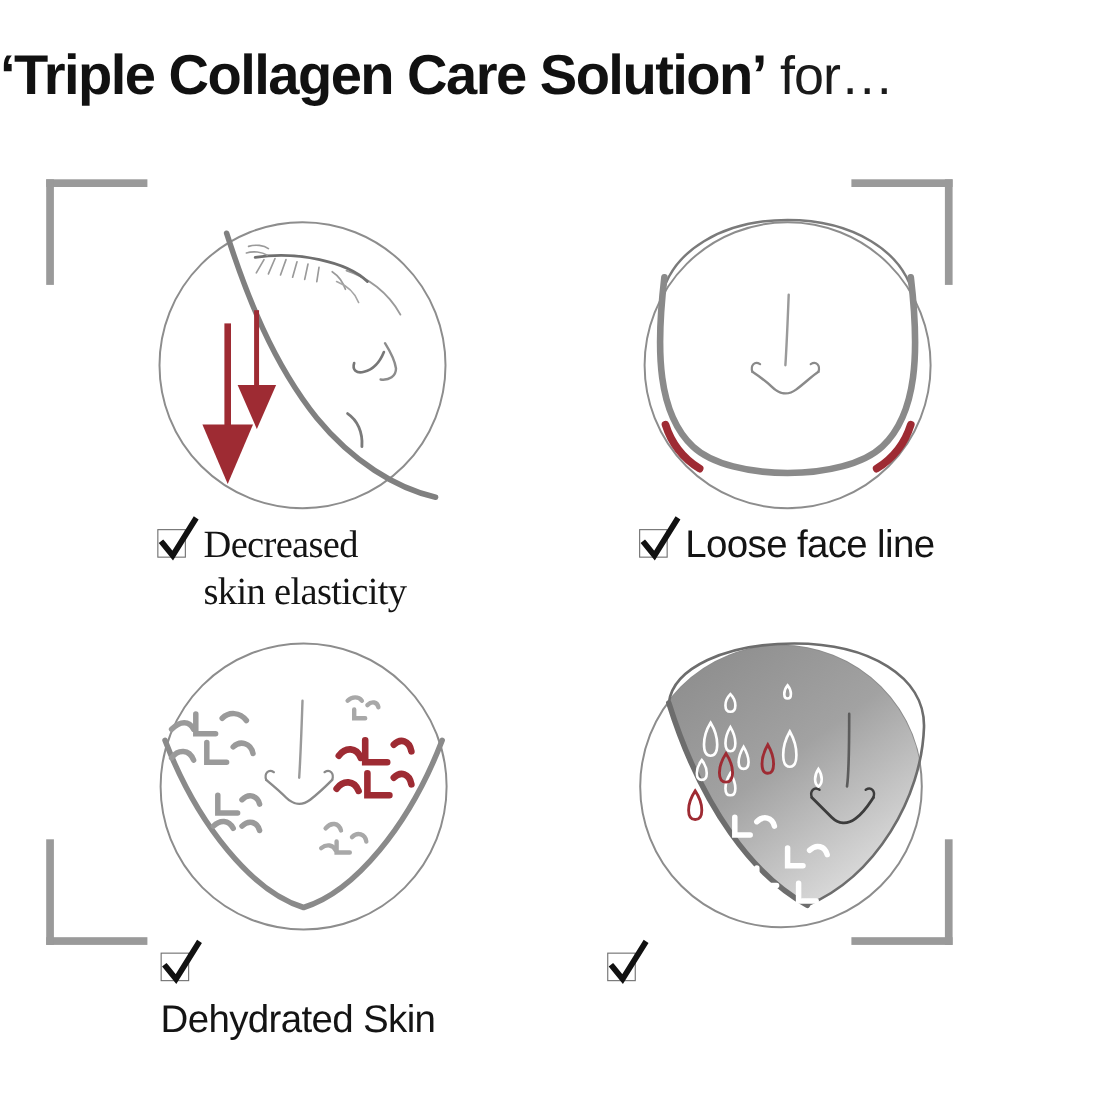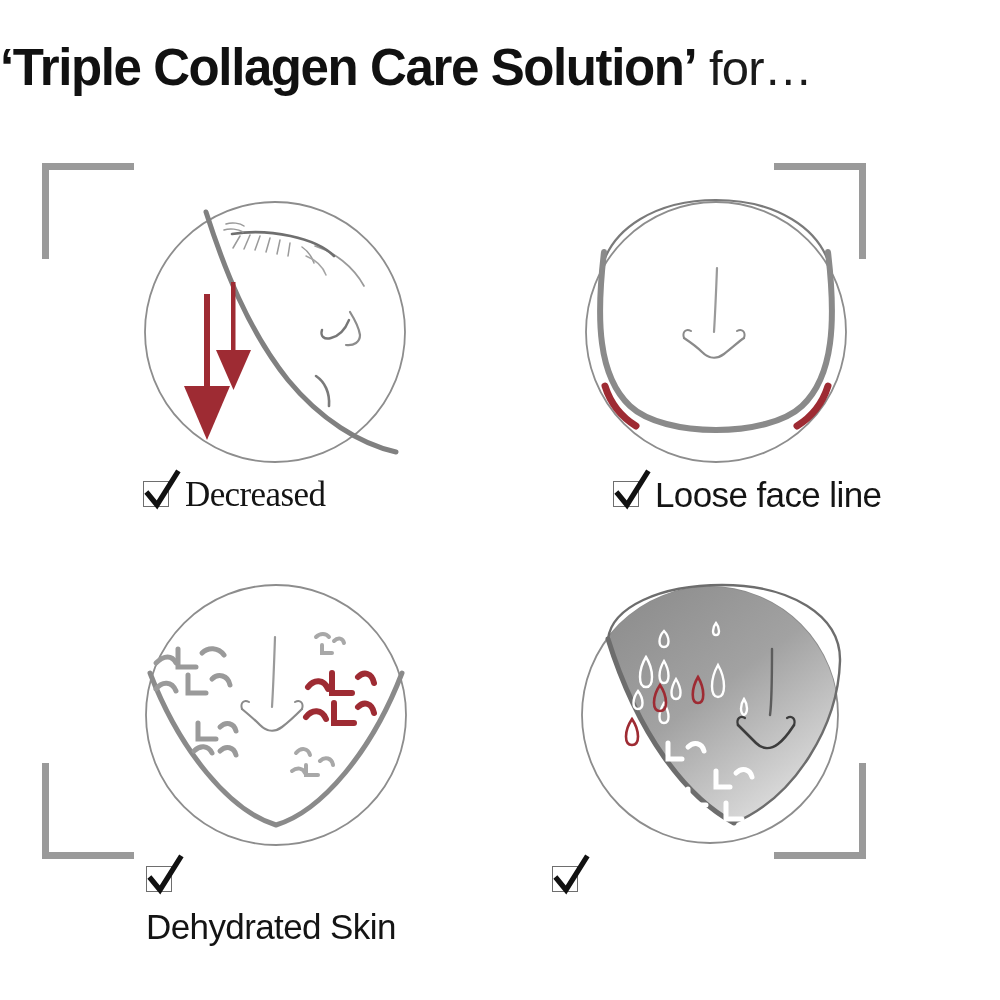--- a/index.html
+++ b/index.html
@@ -84,21 +84,21 @@
 
   
   .caption {
     position: absolute;
     display: flex;
     align-items: flex-start;
     gap: 12px;
     white-space: nowrap;
   }
   .cap-1 { left: 143px; top: 474px; font-family: Liberation Serif, serif; }
-  .cap-2 { left: 613px; top: 474px; }
+  .cap-2 { left: 581px; top: 474px; }
   .cap-3 { left: 146px; top: 859px; flex-direction: column; }
   .cap-4 { left: 552px; top: 859px; }
 
   .checkbox {
     position: relative;
     width: 30px;
     height: 30px;
     flex: 0 0 auto;
     margin-top: 5px;
   }
@@ -196,20 +196,21 @@
 
 <div class="caption cap-1">
   <span class="checkbox">
     <span class="box"></span>
     <svg viewBox="0 0 42 44">
       <path d="M6 24 L 15 35 L 35 3" fill="none" stroke="#111111" stroke-width="5.2" stroke-linecap="square" stroke-linejoin="miter"></path>
     </svg>
   </span>
   <span class="caption-text">
     <span>Decreased</span>
+    <span class="l2">skin elasticity</span>
   </span>
 </div>
 
 <div class="cell cell-2">
   <svg class="illus" viewBox="0 0 320 290">
     <circle cx="156" cy="142" r="130" fill="none" stroke="#8d8d8d" stroke-width="1.8"></circle>
 
     <path d="M40 86 C 48 36, 100 10, 156 10 C 212 10, 264 36, 272 86" fill="none" stroke="#7a7a7a" stroke-width="2.2" stroke-linecap="round"></path>
 
     <path d="M44 62 C 36 130, 38 186, 70 216 C 104 248, 208 248, 242 216 C 274 186, 276 130, 268 62" fill="none" stroke="#8a8a8a" stroke-width="6" stroke-linecap="round"></path>

